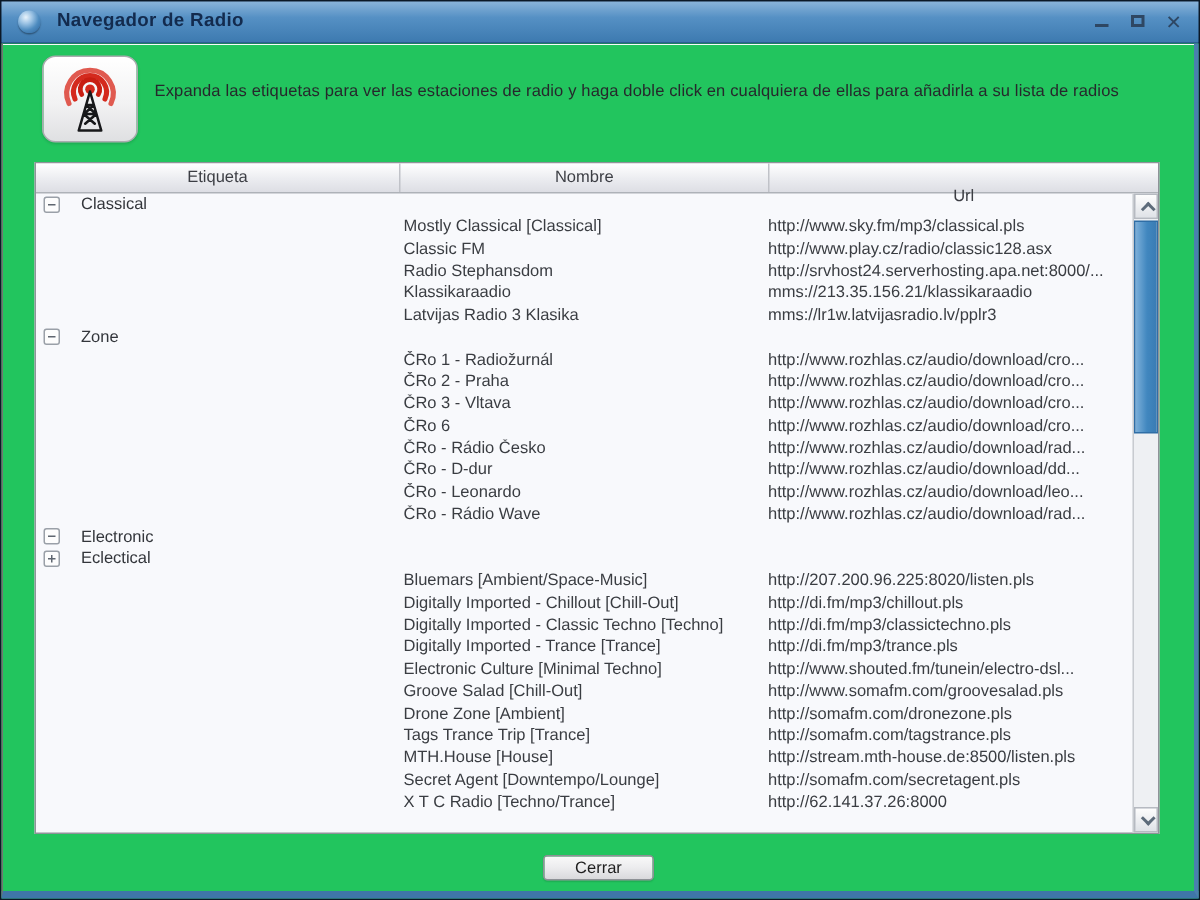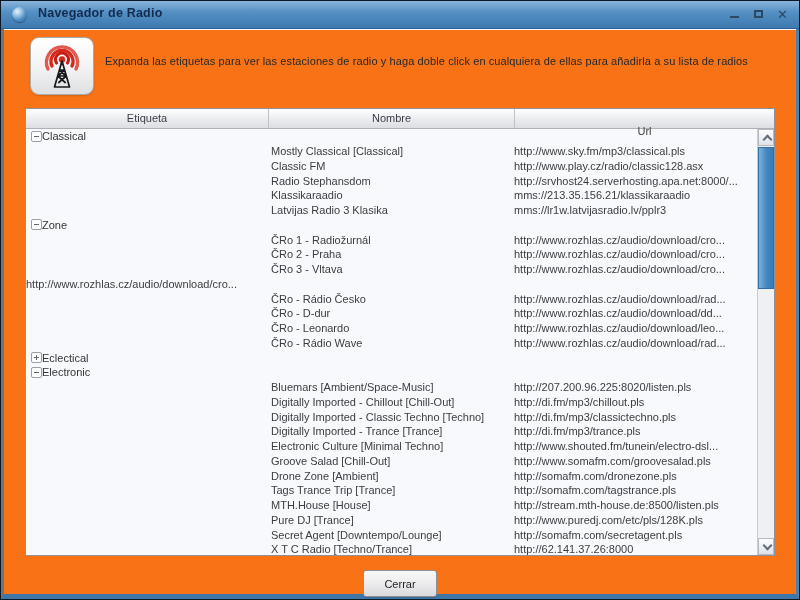--- a/index.html
+++ b/index.html
@@ -27,22 +27,22 @@
     letter-spacing:.2px;white-space:nowrap;
   }
   .controls{position:absolute;right:8px;top:4px;display:flex;gap:7px;align-items:center;height:18px;}
   .ctrl{width:17px;height:16px;display:flex;align-items:center;justify-content:center;color:#2e4763;cursor:default;}
   .glyph-min{width:9px;height:2px;background:#2e4763;margin-top:6px;}
   .glyph-max{width:9px;height:8px;border:2px solid #2e4763;box-sizing:border-box;}
   .glyph-close{font-size:13px;font-weight:bold;line-height:13px;color:#2e4763;}
 
   
   .content{
-    flex:1;position:relative;background:#f97316;
-    border-left:3px solid #737373;border-right:3px solid #4a7fae;border-bottom:5px solid #3f76a8;
+    flex:1;position:relative;background:#22c55e;
+    border-left:1px solid #737373;border-right:3px solid #4a7fae;border-bottom:5px solid #3f76a8;
     box-shadow:inset 0 1px 0 #f8fafd;
   }
 
   
   .radio-tile{
     position:absolute;left:26px;top:8px;width:62px;height:56px;border-radius:9px;
     border:1px solid #a9abae;background:linear-gradient(180deg,#ffffff 0%,#f2f2f3 55%,#dfe0e2 100%);
     box-shadow:0 1px 2px rgba(0,0,0,.15);
     display:flex;align-items:center;justify-content:center;
   }
@@ -60,42 +60,42 @@
   .th{line-height:19px;text-align:center;font-size:11px;color:#3c3e44;box-sizing:border-box;}
   .th-etiqueta{width:243px;border-right:1px solid #c0c2c8;}
   .th-nombre{width:246px;border-right:1px solid #c0c2c8;}
   .th-url{flex:1;margin-top:13px;}
 
   .tbody{position:absolute;top:20px;left:0;right:17px;bottom:0;overflow:hidden;font-size:11px;color:#3a3d42;}
   .row{height:14.75px;display:flex;align-items:center;white-space:nowrap;}
   .expander{margin-left:5px;width:11px;height:11px;border:1px solid #9aa0a8;background:#fdfdfd;position:relative;box-sizing:border-box;flex:0 0 11px;border-radius:2px;}
   .expander::before{content:"";position:absolute;left:2px;right:2px;top:4px;height:1px;background:#5f6670;}
   .expander.plus::after{content:"";position:absolute;top:2px;bottom:2px;left:4px;width:1px;background:#5f6670;}
-  .group-label{color:#33363b;}
+  .group-label{margin-left:14px;color:#33363b;}
   .cell-name{margin-left:245px;width:243px;overflow:hidden;flex:0 0 auto;}
   .cell-url{flex:1;overflow:hidden;}
 
   
   .scrollbar{position:absolute;top:20px;right:0;width:17px;bottom:0;background:#eef0f3;border-left:1px solid #c8cbd0;box-sizing:border-box;}
   .scroll-btn{position:absolute;left:0;right:0;height:17px;background:linear-gradient(180deg,#fdfdfd,#dfe2e7);border:1px solid #b6bac1;box-sizing:border-box;}
   .scroll-btn.up{top:0;}
   .scroll-btn.down{bottom:0;}
   .chev{position:absolute;left:5px;width:5px;height:5px;border-left:2px solid #5d6b7a;border-top:2px solid #5d6b7a;}
   .up .chev{top:6px;transform:rotate(45deg);}
   .down .chev{top:3px;transform:rotate(225deg);}
   .thumb{
     position:absolute;left:0;right:0;top:18px;height:142px;
     background:linear-gradient(90deg,#7db0da 0%,#4187bf 55%,#3a7cb4 100%);
     border:1px solid #2f6ea6;box-sizing:border-box;
   }
 
   
   .close-btn{
     position:absolute;top:541px;left:50%;transform:translateX(-50%);
-    width:74px;height:27px;border:1px solid #8e9196;border-radius:3px;
+    width:74px;height:17px;border:1px solid #8e9196;border-radius:3px;
     background:linear-gradient(180deg,#f9f9f9 0%,#ececee 50%,#d9d9dc 100%);
     font-size:11px;color:#1f1f1f;font-family:inherit;
     box-shadow:0 1px 1px rgba(0,0,0,.12);
   }
 </style>
 </head>
 <body>
 
 <div class="window">
 
@@ -170,46 +170,47 @@
           </div>
           <div class="row station">
             <span class="cell-name">ČRo 2 - Praha</span>
             <span class="cell-url">http://www.rozhlas.cz/audio/download/cro...</span>
           </div>
           <div class="row station">
             <span class="cell-name">ČRo 3 - Vltava</span>
             <span class="cell-url">http://www.rozhlas.cz/audio/download/cro...</span>
           </div>
           <div class="row station">
+            <span class="cell-name">ČRo 6</span>
             <span class="cell-url">http://www.rozhlas.cz/audio/download/cro...</span>
           </div>
           <div class="row station">
             <span class="cell-name">ČRo - Rádio Česko</span>
             <span class="cell-url">http://www.rozhlas.cz/audio/download/rad...</span>
           </div>
           <div class="row station">
             <span class="cell-name">ČRo - D-dur</span>
             <span class="cell-url">http://www.rozhlas.cz/audio/download/dd...</span>
           </div>
           <div class="row station">
             <span class="cell-name">ČRo - Leonardo</span>
             <span class="cell-url">http://www.rozhlas.cz/audio/download/leo...</span>
           </div>
           <div class="row station">
             <span class="cell-name">ČRo - Rádio Wave</span>
             <span class="cell-url">http://www.rozhlas.cz/audio/download/rad...</span>
           </div>
           <div class="row group">
+            <span class="expander minus"></span>
+            <span class="group-label">Electronic</span>
+          </div>
+          <div class="row group">
             <span class="expander plus"></span>
             <span class="group-label">Eclectical</span>
           </div>
-          <div class="row group">
-            <span class="expander minus"></span>
-            <span class="group-label">Electronic</span>
-          </div>
           <div class="row station">
             <span class="cell-name">Bluemars [Ambient/Space-Music]</span>
             <span class="cell-url">http://207.200.96.225:8020/listen.pls</span>
           </div>
           <div class="row station">
             <span class="cell-name">Digitally Imported - Chillout [Chill-Out]</span>
             <span class="cell-url">http://di.fm/mp3/chillout.pls</span>
           </div>
           <div class="row station">
             <span class="cell-name">Digitally Imported - Classic Techno [Techno]</span>
@@ -231,24 +232,20 @@
             <span class="cell-name">Drone Zone [Ambient]</span>
             <span class="cell-url">http://somafm.com/dronezone.pls</span>
           </div>
           <div class="row station">
             <span class="cell-name">Tags Trance Trip [Trance]</span>
             <span class="cell-url">http://somafm.com/tagstrance.pls</span>
           </div>
           <div class="row station">
             <span class="cell-name">MTH.House [House]</span>
             <span class="cell-url">http://stream.mth-house.de:8500/listen.pls</span>
-          </div>
-          <div class="row station">
-            <span class="cell-name">Pure DJ [Trance]</span>
-            <span class="cell-url">http://www.puredj.com/etc/pls/128K.pls</span>
           </div>
           <div class="row station">
             <span class="cell-name">Secret Agent [Downtempo/Lounge]</span>
             <span class="cell-url">http://somafm.com/secretagent.pls</span>
           </div>
           <div class="row station">
             <span class="cell-name">X T C Radio [Techno/Trance]</span>
             <span class="cell-url">http://62.141.37.26:8000</span>
           </div>
         </div>

